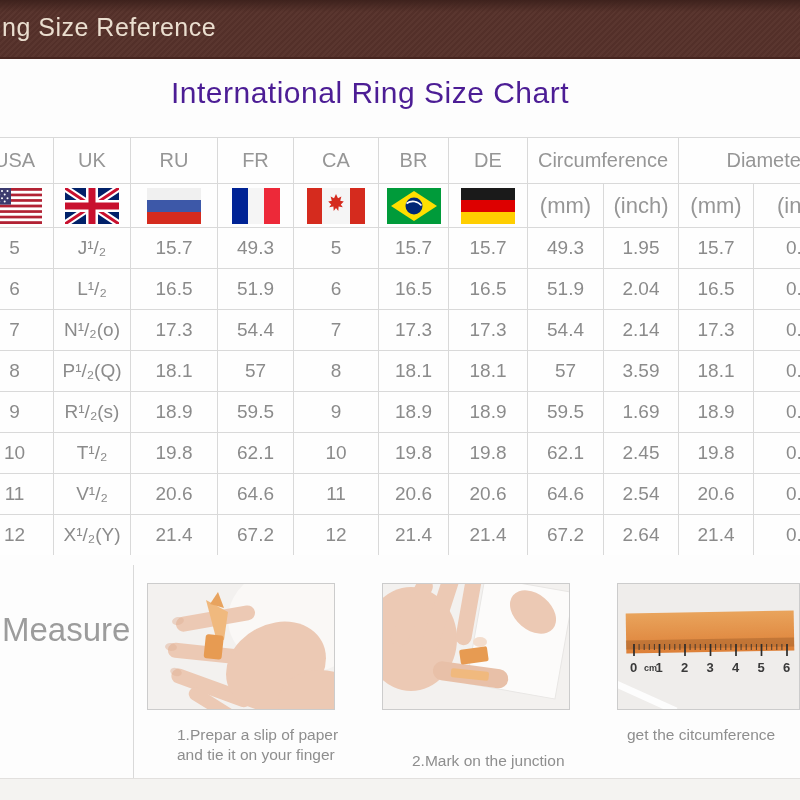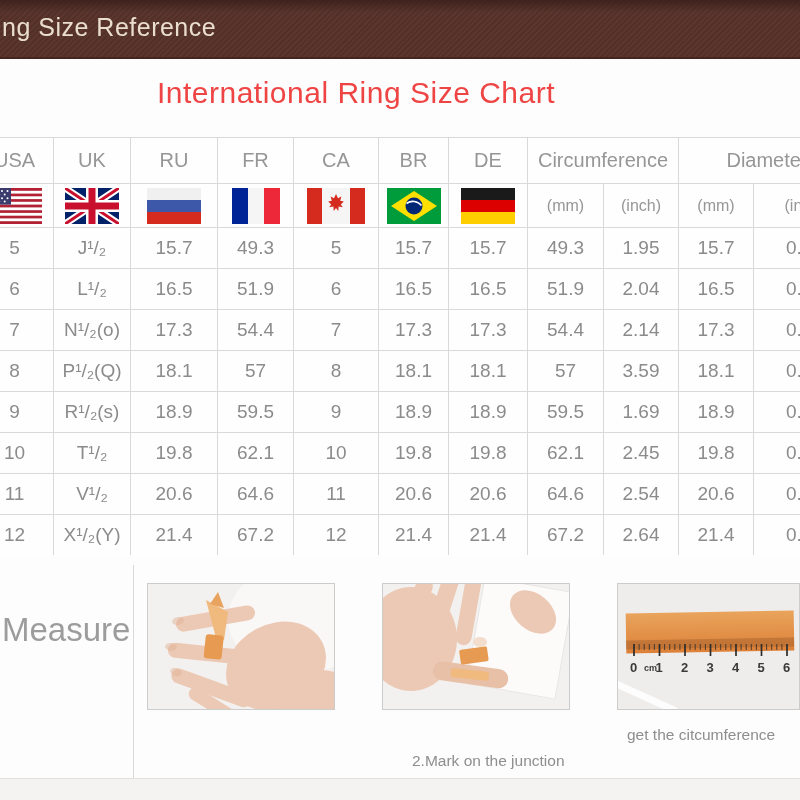--- a/index.html
+++ b/index.html
@@ -7,31 +7,31 @@
         font-family:"Liberation Sans", sans-serif;}
   
   .topbar{position:absolute;top:0;left:0;width:800px;height:57px;background:#57322b;
           background-image:repeating-linear-gradient(135deg, rgba(0,0,0,0.05) 0 2px, rgba(255,255,255,0.02) 2px 4px);
           border-bottom:2px solid #46251f;}
   .topbar::before{content:"";position:absolute;top:0;left:0;right:0;height:12px;
           background:linear-gradient(#3e221d, rgba(62,34,29,0));}
   .topbar-title{position:absolute;left:2px;top:13px;font-size:25px;color:#ead­ecf;color:#eadecf;
           letter-spacing:0.5px;white-space:nowrap;}
   
-  .page-title{position:absolute;top:76px;left:0;width:712px;text-align:center;
-          font-size:30px;color:#ef4444;letter-spacing:0.5px;}
+  .page-title{position:absolute;top:76px;left:14px;width:712px;text-align:center;
+          font-size:30px;color:#4c1d95;letter-spacing:0.5px;}
   
   .table-wrap{position:absolute;top:137px;left:0;width:800px;height:418px;overflow:hidden;}
   table.ring{position:absolute;left:-25px;top:0;width:880px;border-collapse:collapse;table-layout:fixed;}
   table.ring th, table.ring td{border:1px solid #d9d9d9;text-align:center;vertical-align:middle;
           color:#8b8b8b;font-weight:normal;padding:0;background:#fefefe;}
   tr.col-row{height:46px;}
   tr.col-row th{font-size:20px;color:#969696;}
   tr.flag-row{height:44px;}
-  tr.flag-row th{font-size:16px;color:#969696;}
+  tr.flag-row th{font-size:22px;color:#969696;}
   tr.flag-row svg{display:block;margin:0 auto;}
   tbody tr{height:41px;}
   tbody td{font-size:19px;color:#8a8a8a;}
   
   .measure{position:absolute;top:565px;left:0;width:800px;height:213px;}
   .measure-divider{position:absolute;left:133px;top:0;width:1px;height:213px;background:#d9d9d9;}
   .measure-label{position:absolute;left:2px;top:46px;font-size:33px;color:#9c9c9c;}
   .step-figure{position:absolute;top:18px;width:188px;height:127px;border:1px solid #cccccc;
           background:#f3f1ef;overflow:hidden;box-sizing:border-box;}
   .fig1{left:147px;} .fig2{left:382px;} .fig3{left:617px;width:183px;}
@@ -367,20 +367,24 @@
             <text x="63" y="88" font-size="13">2</text>
             <text x="88.5" y="88" font-size="13">3</text>
             <text x="114" y="88" font-size="13">4</text>
             <text x="139.5" y="88" font-size="13">5</text>
             <text x="165" y="88" font-size="13">6</text>
             <text x="26" y="87" font-size="9">cm</text>
           </g>
       </svg>
     </div>
 
+    <div class="step-caption cap1">
+      <div>1.Prepar a slip of paper</div>
+      <div>and tie it on your finger</div>
+    </div>
     <div class="step-caption cap2">
       <div>2.Mark on the junction</div>
     </div>
     <div class="step-caption cap3">
       <div>get the citcumference</div>
     </div>
   </div>
 
   <div class="bottom-strip"></div>
 </div>

